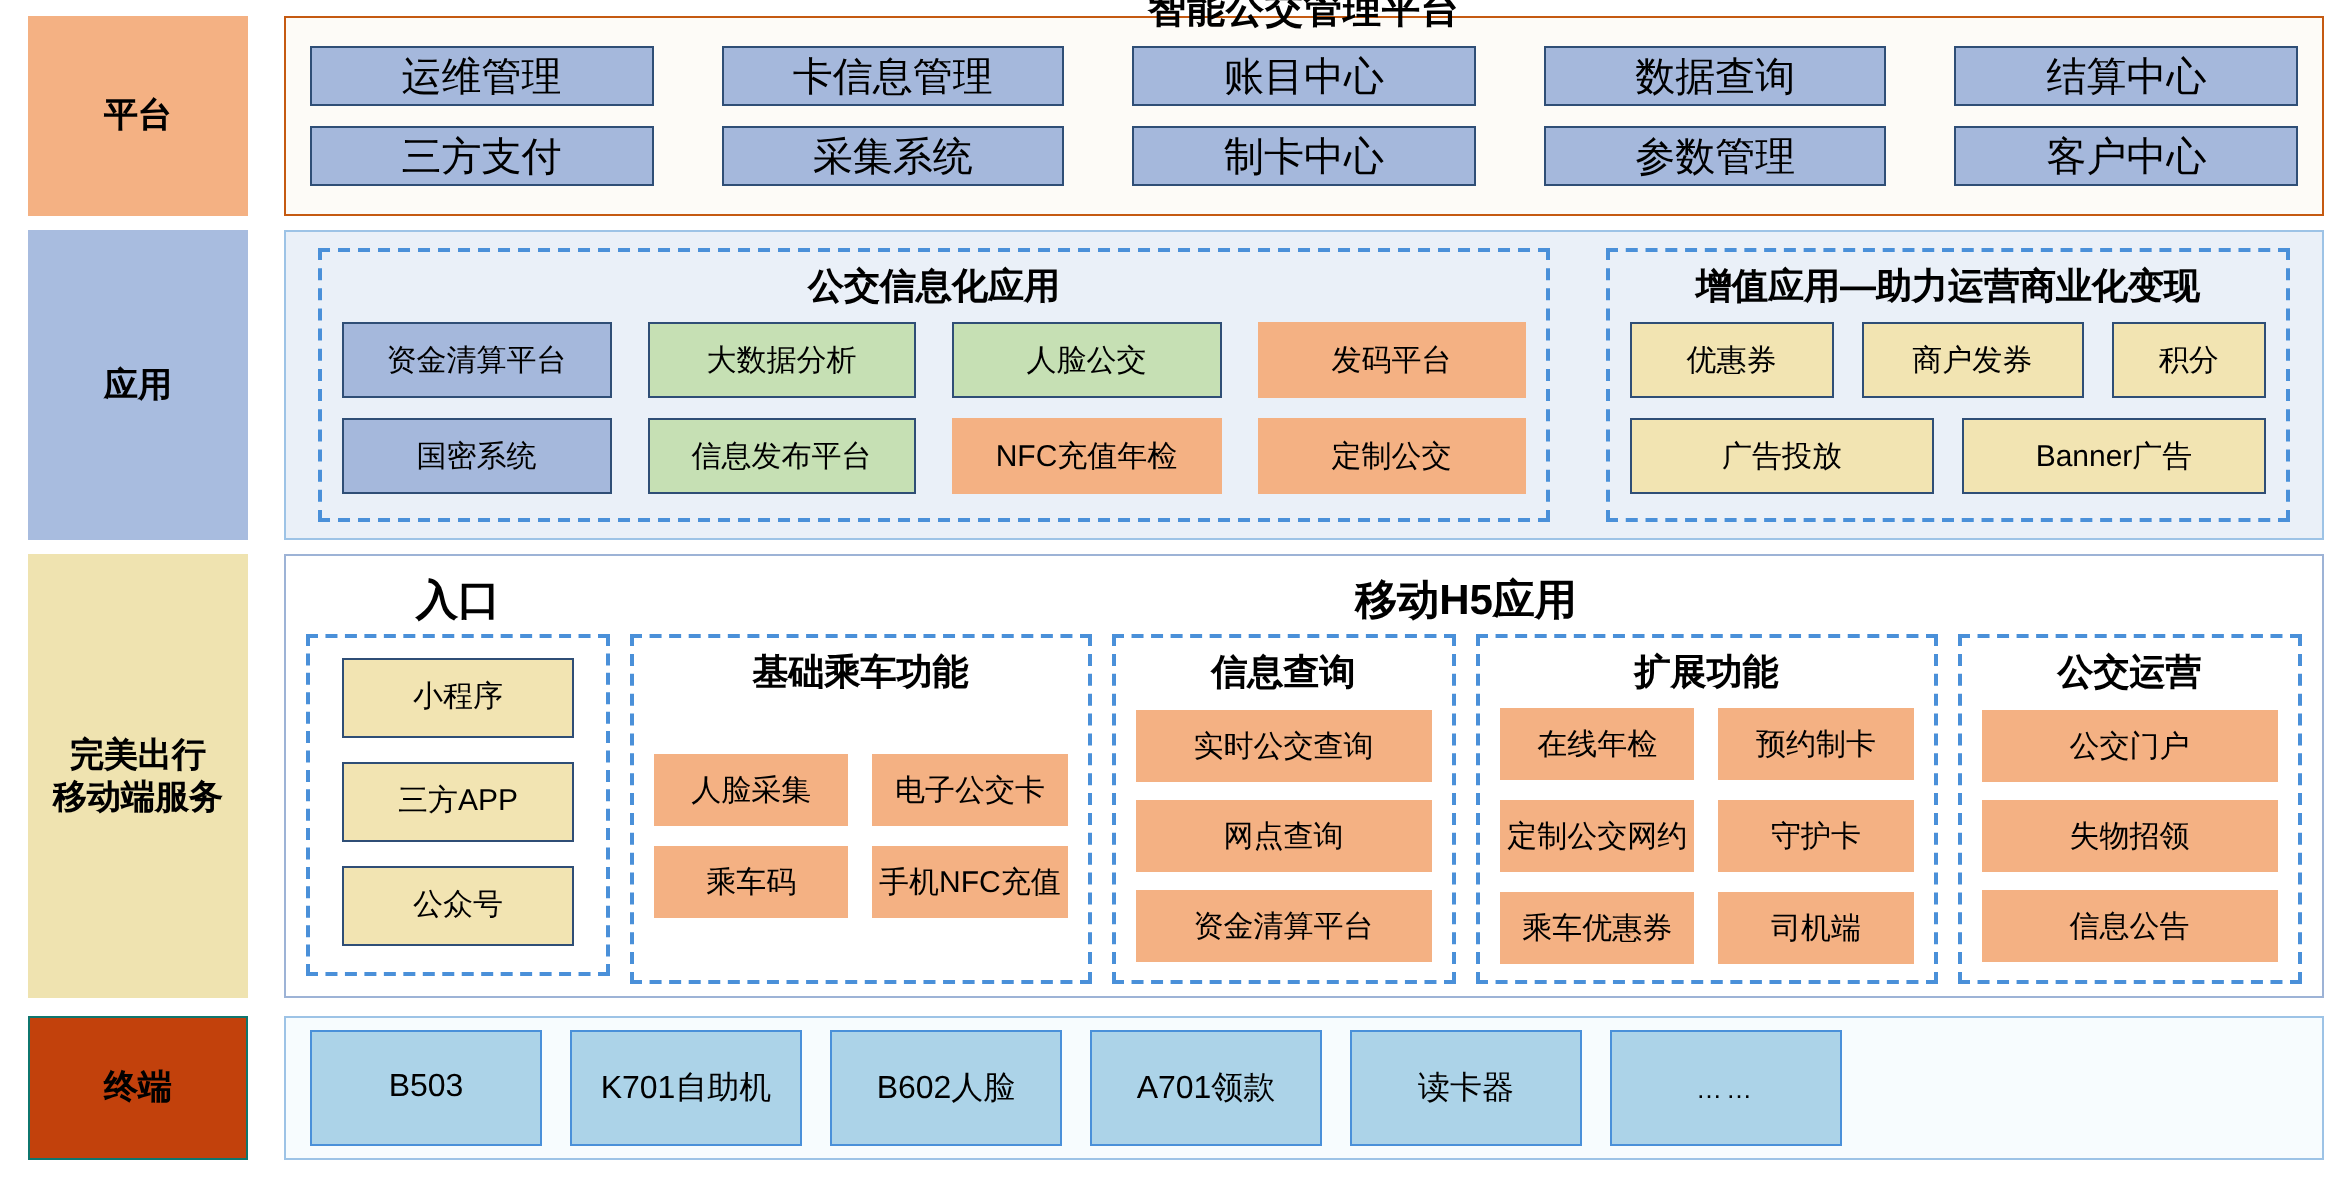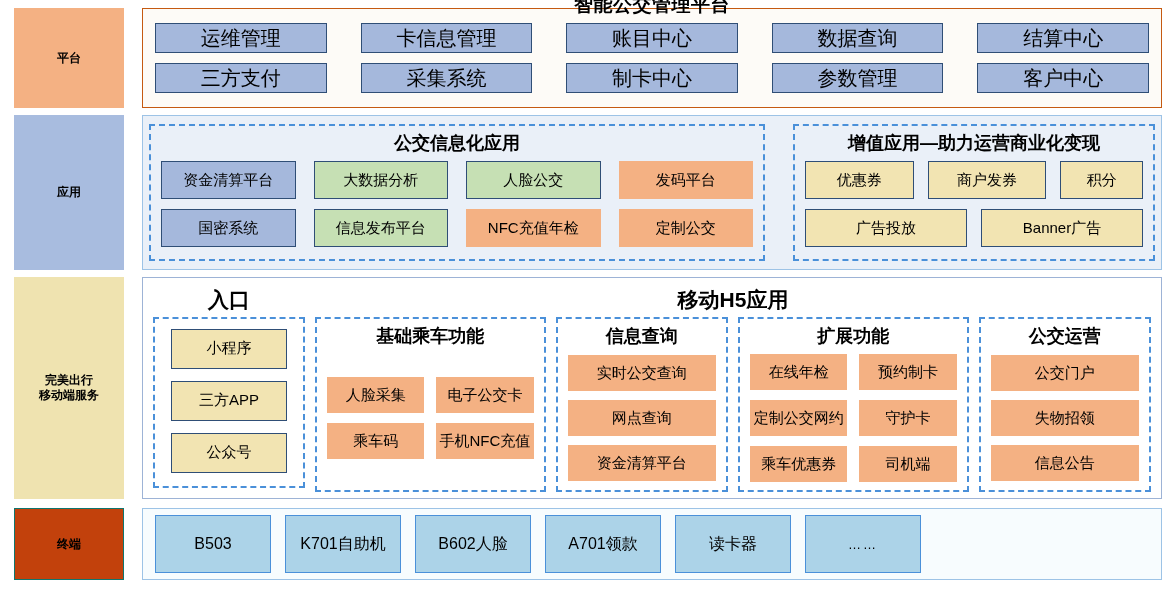--- a/index.html
+++ b/index.html
@@ -10,21 +10,21 @@
     color:#000;
     overflow:hidden;
   }
   .canvas{position:relative;width:1176px;height:589px;box-sizing:border-box;padding:0;}
 
   
   .row{display:flex;align-items:stretch;width:1176px;box-sizing:border-box;}
   .rail{
     flex:0 0 110px;margin-left:14px;
     display:flex;align-items:center;justify-content:center;
-    font-weight:bold;font-size:12px;line-height:1.25;text-align:center;
+    font-weight:bold;font-size:17px;line-height:1.25;text-align:center;
     box-sizing:border-box;
   }
   .panel{flex:1 1 auto;margin-left:18px;margin-right:14px;position:relative;box-sizing:border-box;}
 
   
   #row-platform{height:100px;margin-top:8px;}
   #row-platform .rail{background:#F4B183;border:1px solid #F4B183;}
   .panel-platform{
     background:#FDFBF7;border:1px solid #C55A11;
     padding:10px 12px 10px 12px;
@@ -40,21 +40,21 @@
     height:30px;display:flex;align-items:center;justify-content:center;
     font-size:20px;box-sizing:border-box;white-space:nowrap;
   }
   .chip-blue{background:#A5B8DC;border:1px solid #2F4E76;}
 
   
   #row-app{height:155px;margin-top:7px;}
   #row-app .rail{background:#A8BCDF;border:1px solid #A8BCDF;}
   .panel-app{
     background:#EAF0F8;border:1px solid #9DC3E6;
-    padding:8px 6px;display:flex;gap:28px;box-sizing:border-box;
+    padding:8px 16px;display:flex;gap:28px;box-sizing:border-box;
   }
   .dgroup{
     border:2px dashed #4A90D9;box-sizing:border-box;
     padding:4px 10px 8px 10px;display:flex;flex-direction:column;
   }
   .dgroup-title{
     text-align:center;font-weight:bold;font-size:18px;margin:1px 0 6px 0;white-space:nowrap;
   }
   .app-left{flex:0 0 616px;}
   .app-right{flex:1 1 auto;}

